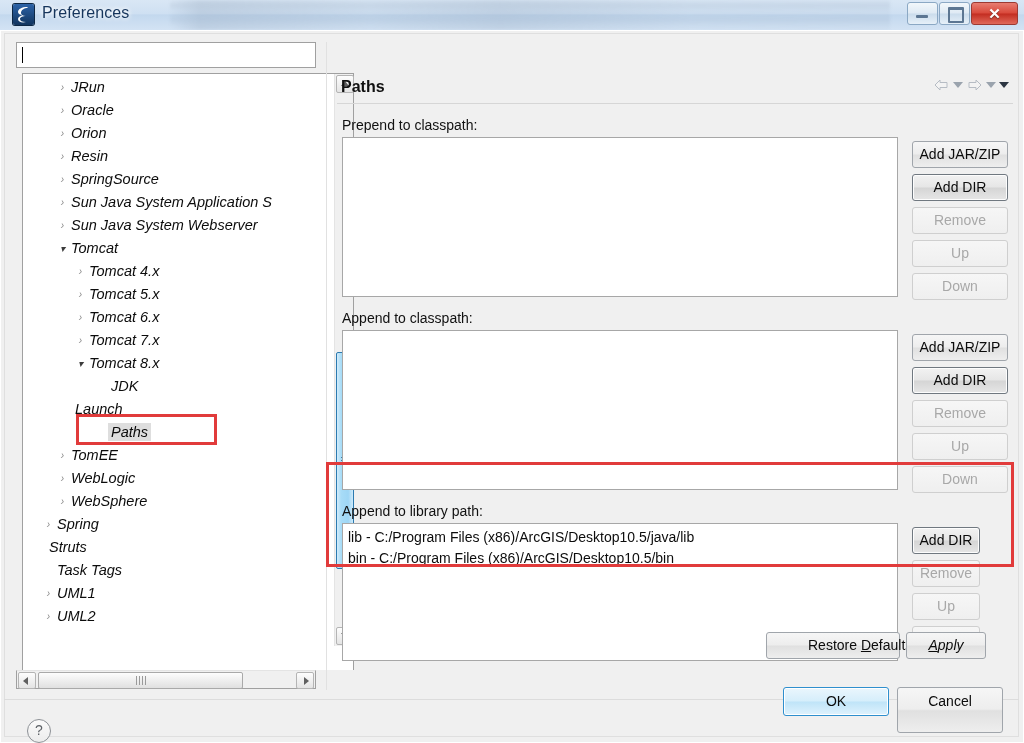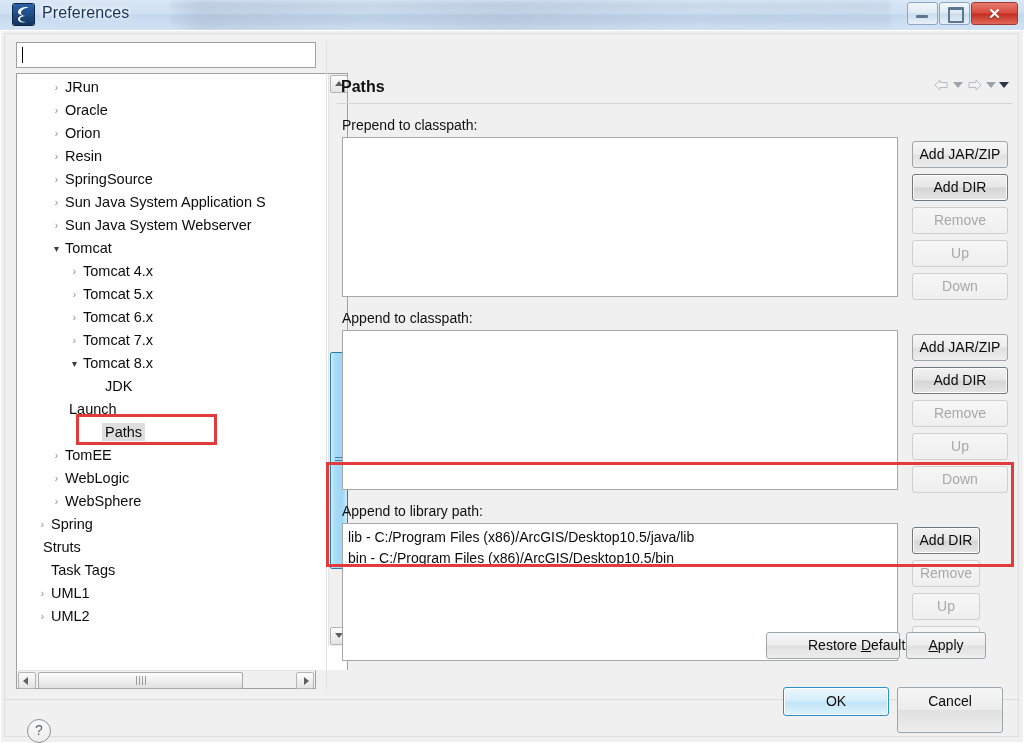--- a/index.html
+++ b/index.html
@@ -71,22 +71,22 @@
   }
 
   
   .filter-box{
     position:absolute;left:15px;top:11px;width:300px;height:26px;
     box-sizing:border-box;
     border:1px solid #a0a0a0;background:#fff;
   }
   .filter-caret{position:absolute;left:5px;top:4px;width:1px;height:16px;background:#000;}
   .tree-outer{
-    position:absolute;left:15px;top:42px;width:332px;height:597px;
-    box-sizing:border-box;background:#fff;border:1px solid #a0a0a0;border-bottom:none;
+    position:absolute;left:21px;top:42px;width:332px;height:597px;
+    box-sizing:border-box;background:#fff;border:1px solid #a0a0a0;border-bottom:none;font-style:italic;
   }
   .tree-clip{position:absolute;left:0;top:0;width:281px;height:572px;overflow:hidden;}
   .tree{position:absolute;left:0;top:2px;width:360px;}
   .trow{
     height:23px;line-height:23px;white-space:nowrap;
     font-size:14.5px;color:#0c0c0c;position:relative;
   }
   .trow .lbl{position:relative;padding:1px 3px;}
   .trow.sel .lbl{background:#dedede;}
   .arrow{
@@ -309,21 +309,21 @@
       <div>bin - C:/Program Files (x86)/ArcGIS/Desktop10.5/bin</div>
     </div>
     <div class="btn hot" style="left:911px;top:496px;width:68px;height:27px;line-height:25px;">Add DIR</div>
     <div class="btn dis" style="left:911px;top:529px;width:68px;height:27px;line-height:25px;">Remove</div>
     <div class="btn dis" style="left:911px;top:562px;width:68px;height:27px;line-height:25px;">Up</div>
     <div class="btn dis" style="left:911px;top:595px;width:68px;height:27px;line-height:25px;">Down</div>
 
     <div class="btn" style="left:765px;top:601px;width:134px;height:27px;line-height:25px;padding-left:41px;">
       <span>Restore </span><u>D</u><span>efaults</span>
     </div>
-    <div class="btn" style="left:905px;top:601px;width:80px;height:27px;line-height:25px;">
+    <div class="btn" style="left:905px;top:601px;width:80px;height:27px;line-height:25px;font-style:italic;">
       <span></span><u>A</u><span>pply</span>
     </div>
 
     <div class="bottom-rule"></div>
     <div class="help-ico">?</div>
     <div class="btn focus" style="left:782px;top:656px;width:106px;height:29px;line-height:27px;">OK</div>
     <div class="btn" style="left:896px;top:656px;width:106px;height:46px;line-height:27px;">Cancel</div>
   </div>
 
   <div class="ann" style="left:76px;top:414px;width:141px;height:31px;"></div>

